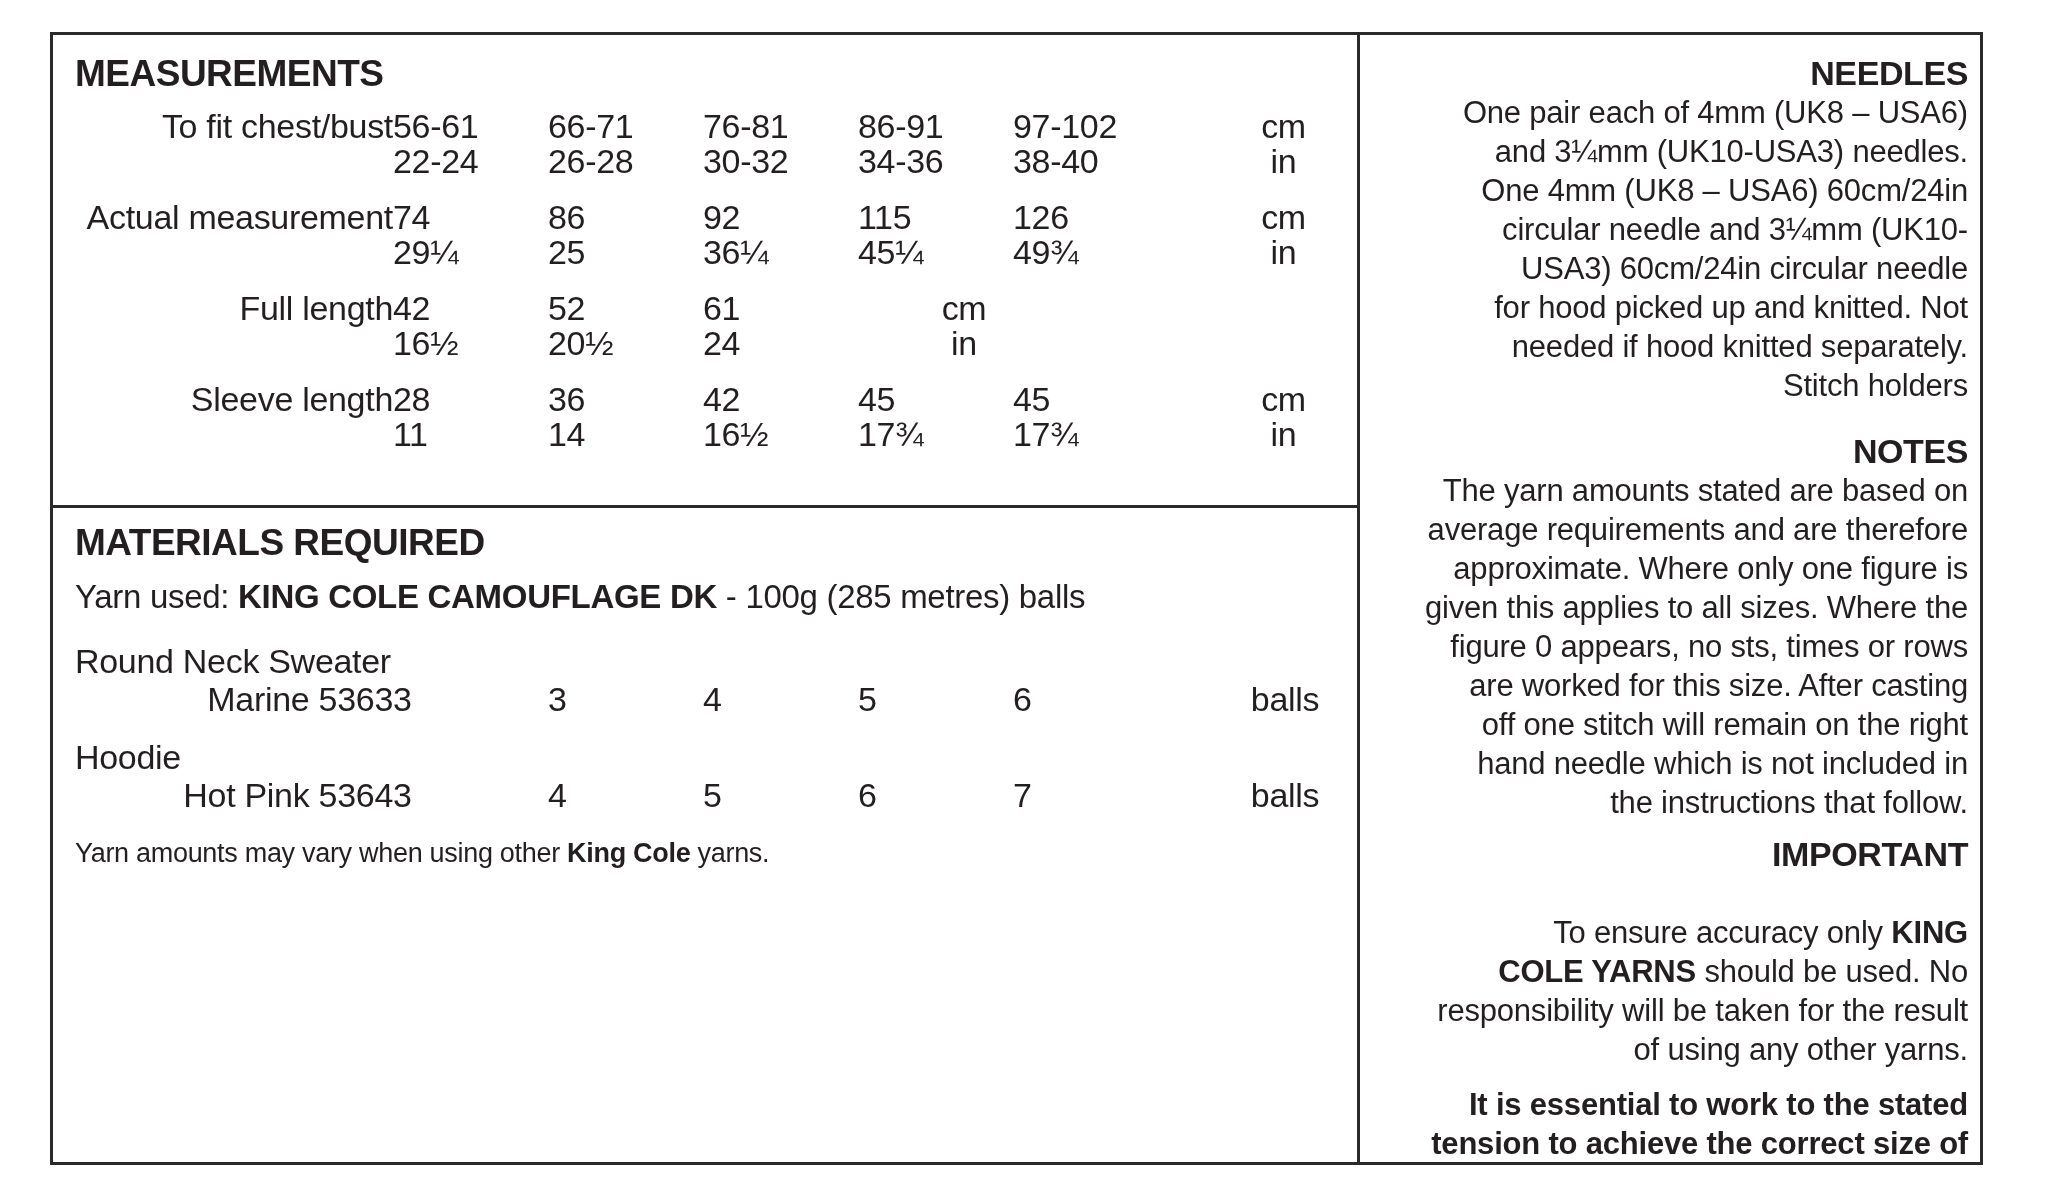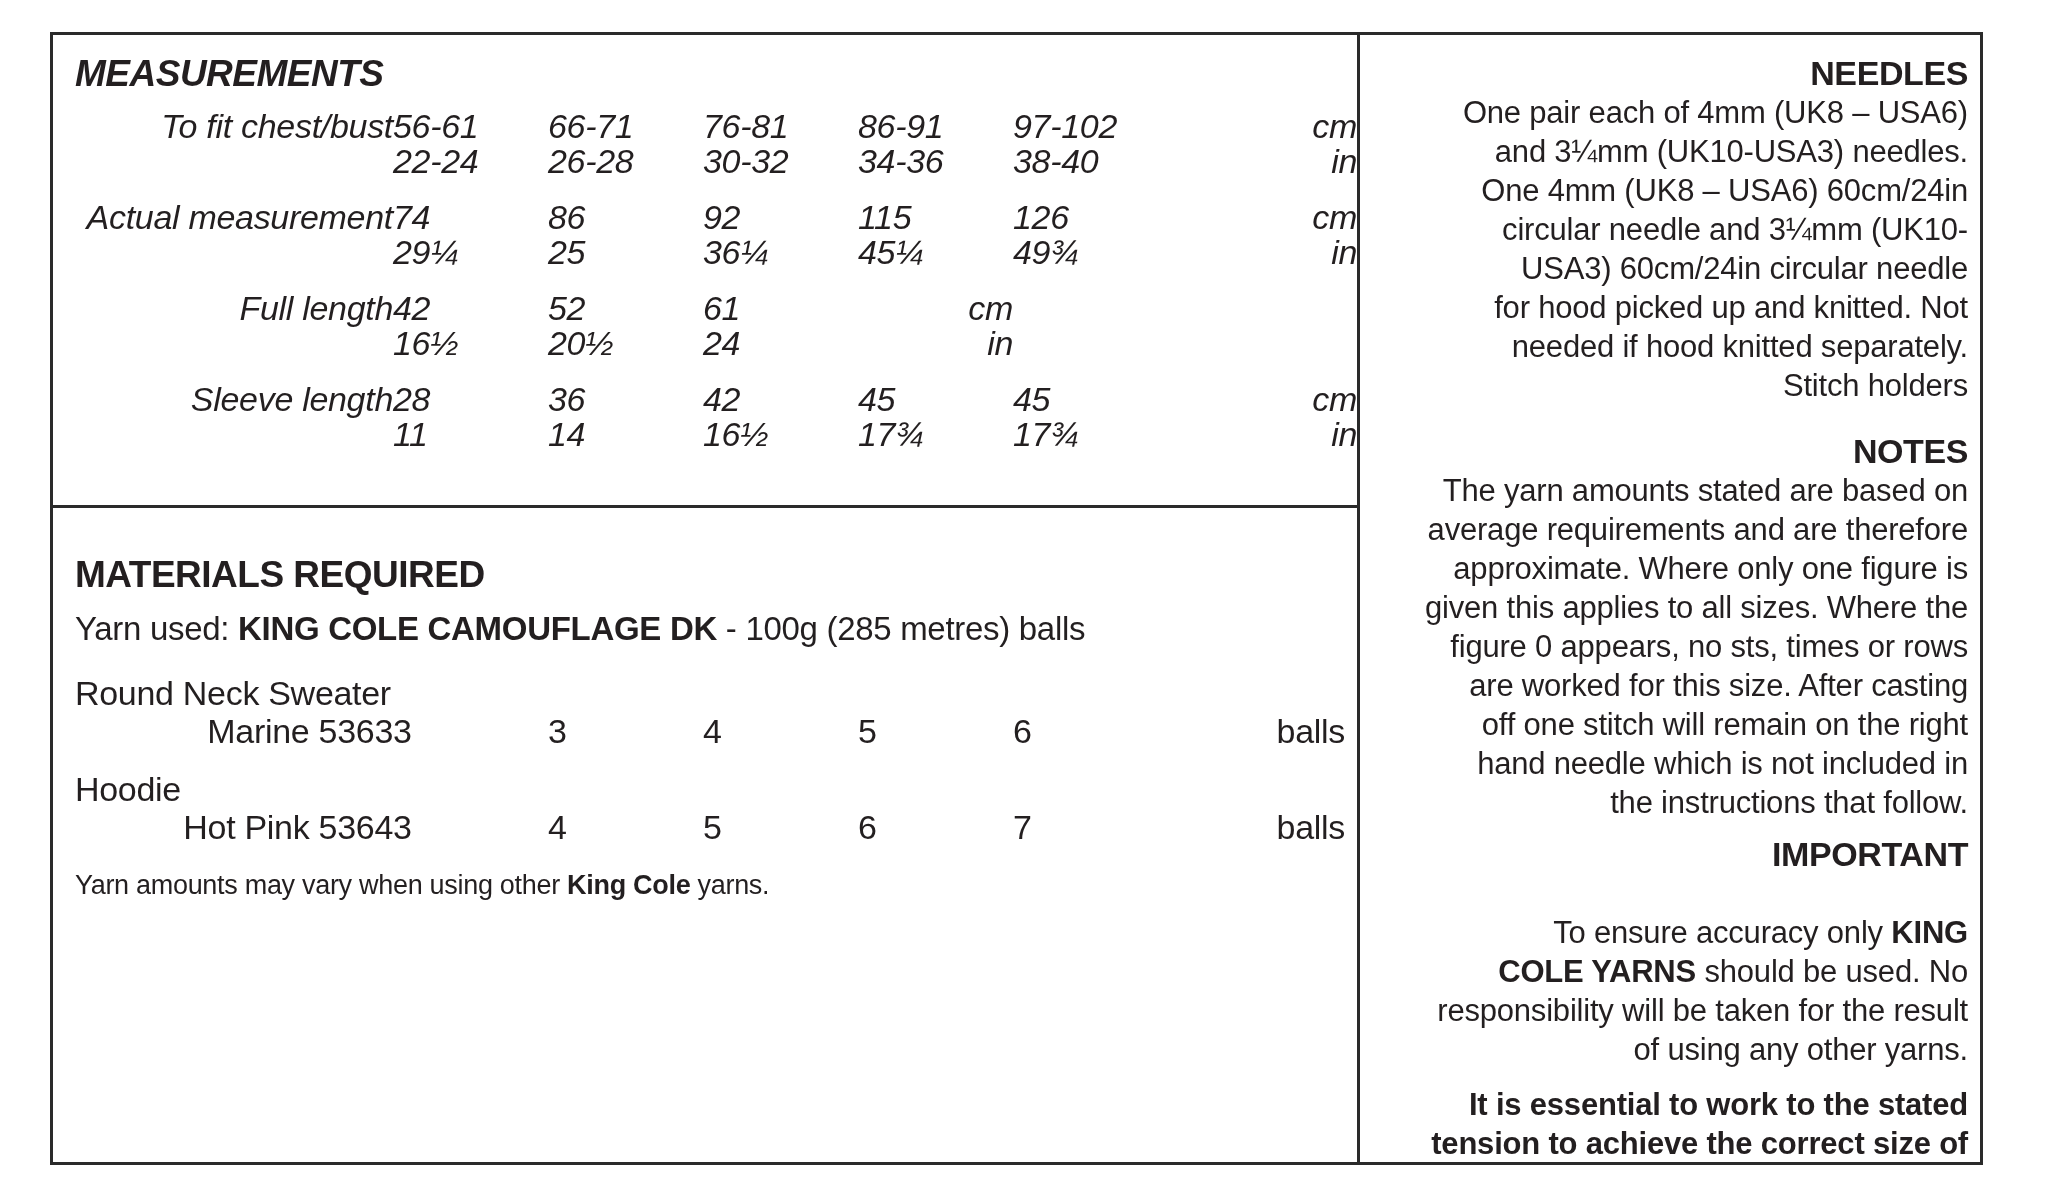--- a/index.html
+++ b/index.html
@@ -30,29 +30,27 @@
     width: 1307px;
     flex: 0 0 1307px;
     border-right: 3px solid #2a2a2a;
     display: flex;
     flex-direction: column;
   }
   .sec-measurements {
     height: 473px;
     flex: 0 0 473px;
     border-bottom: 3px solid #2a2a2a;
-    padding: 20px 0 0 22px;
+    padding: 20px 15px 0 22px;
     overflow: hidden;
-    font-style: italic;
   }
   .sec-materials {
     flex: 1 1 auto;
     padding: 16px 12px 0 22px;
     overflow: hidden;
-    margin-top: 32px;
   }
   .col-right {
     flex: 1 1 auto;
     padding: 18px 12px 0 34px;
     overflow: hidden;
     text-align: right;
   }
   .head {
     font-size: 37px;
     line-height: 38px;
@@ -64,21 +62,21 @@
   .mrow {
     display: grid;
     grid-template-columns: 318px 155px 155px 155px 155px 155px 1fr;
     font-size: 34px;
     line-height: 35px;
     letter-spacing: -0.3px;
     margin-bottom: 21px;
   }
   .cell-label { text-align: right; }
   .cell-num  { text-align: left; }
-  .cell-unit { text-align: right; padding-left: 57px; }
+  .cell-unit { text-align: center; padding-left: 57px; }
   .mat-row { line-height: 38px; margin-bottom: 0; }
   .yarn-line {
     font-size: 33px;
     line-height: 38px;
     letter-spacing: -0.3px;
     margin-bottom: 26px;
   }
   .group { margin-bottom: 20px; }
   .group-name {
     font-size: 34px;

